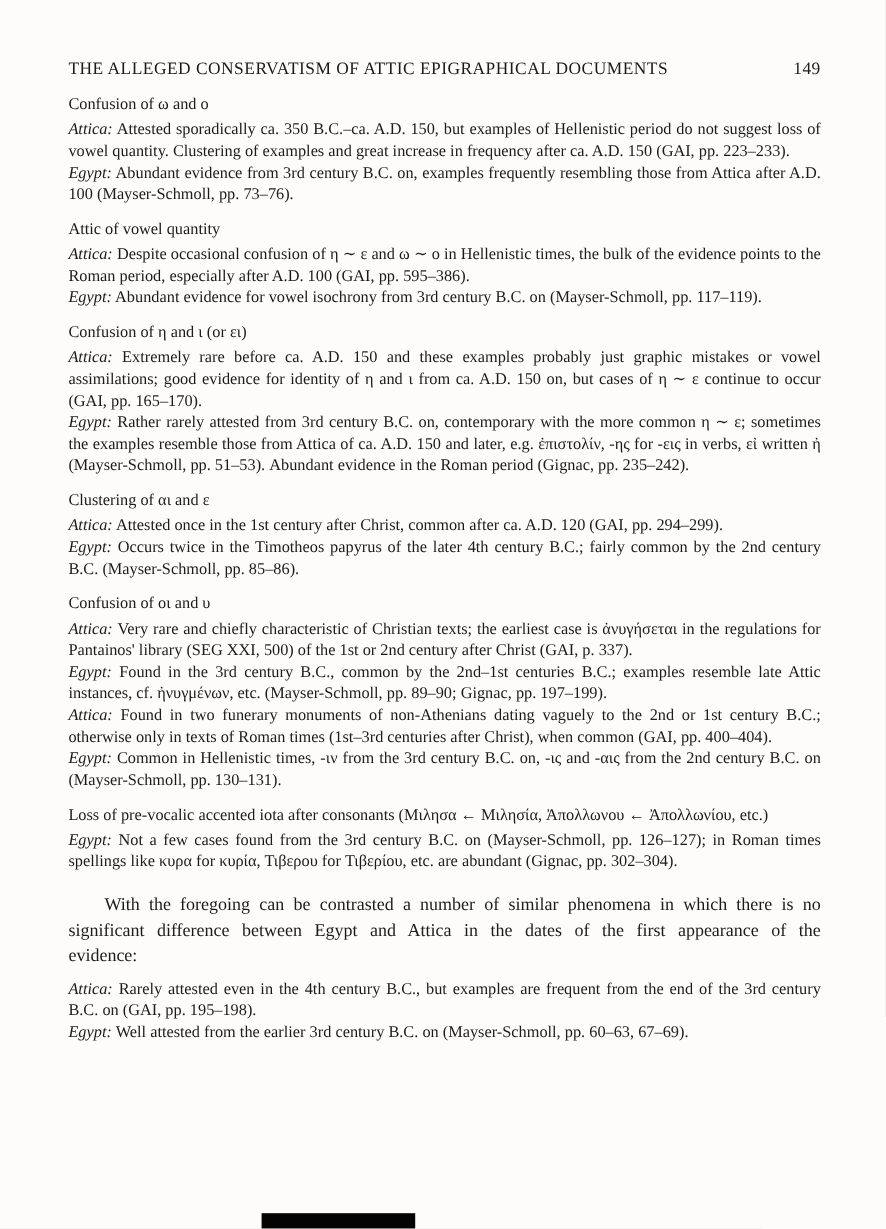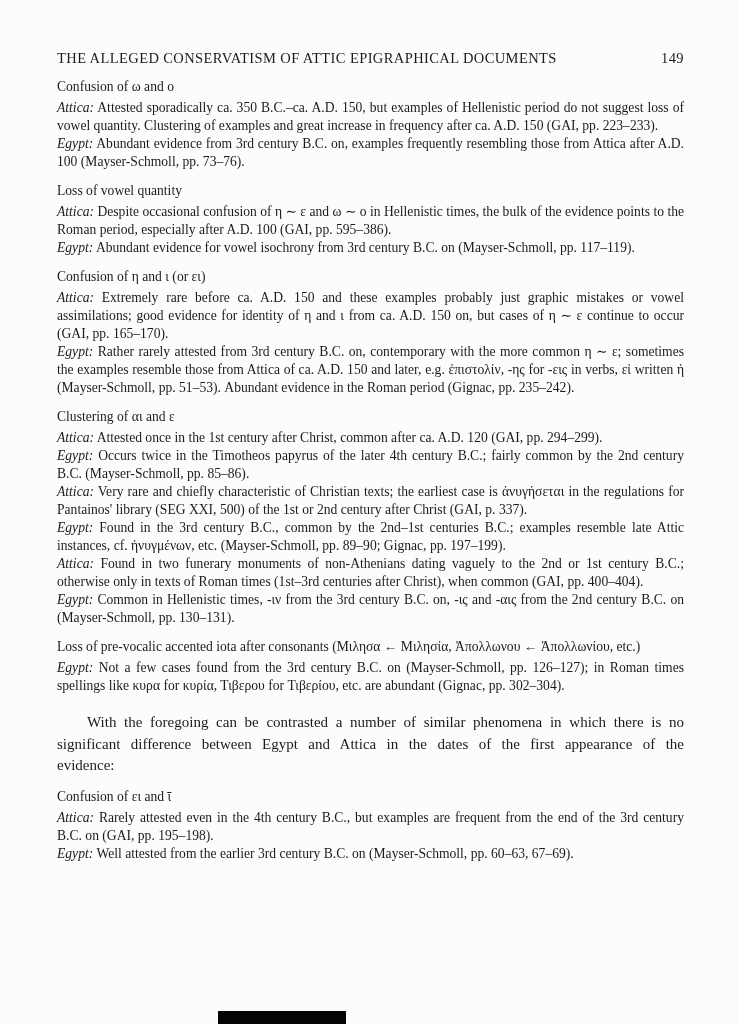--- a/index.html
+++ b/index.html
@@ -76,21 +76,21 @@
   <div id="sections-before">
   <section class="survey-section">
     <h3 class="section-heading">Confusion of ω and o</h3>
 
   <p class="entry"><i class="entry-label">Attica:</i> <span class="entry-text">Attested sporadically ca. 350 B.C.–ca. A.D. 150, but examples of Hellenistic period do not suggest loss of vowel quantity. Clustering of examples and great increase in frequency after ca. A.D. 150 (GAI, pp. 223–233).</span></p>
 
   <p class="entry"><i class="entry-label">Egypt:</i> <span class="entry-text">Abundant evidence from 3rd century B.C. on, examples frequently resembling those from Attica after A.D. 100 (Mayser-Schmoll, pp. 73–76).</span></p>
 </section>
 
   <section class="survey-section">
-    <h3 class="section-heading">Loss of vowel quantity</h3>
+    <h3 class="section-heading">Attic of vowel quantity</h3>
 
   <p class="entry"><i class="entry-label">Attica:</i> <span class="entry-text">Despite occasional confusion of η ∼ ε and ω ∼ o in Hellenistic times, the bulk of the evidence points to the Roman period, especially after A.D. 100 (GAI, pp. 595–386).</span></p>
 
   <p class="entry"><i class="entry-label">Egypt:</i> <span class="entry-text">Abundant evidence for vowel isochrony from 3rd century B.C. on (Mayser-Schmoll, pp. 117–119).</span></p>
 </section>
 
   <section class="survey-section">
     <h3 class="section-heading">Confusion of η and ι (or ει)</h3>
 
   <p class="entry"><i class="entry-label">Attica:</i> <span class="entry-text">Extremely rare before ca. A.D. 150 and these examples probably just graphic mistakes or vowel assimilations; good evidence for identity of η and ι from ca. A.D. 150 on, but cases of η ∼ ε continue to occur (GAI, pp. 165–170).</span></p>
@@ -100,20 +100,21 @@
 
   <section class="survey-section">
     <h3 class="section-heading">Clustering of αι and ε</h3>
 
   <p class="entry"><i class="entry-label">Attica:</i> <span class="entry-text">Attested once in the 1st century after Christ, common after ca. A.D. 120 (GAI, pp. 294–299).</span></p>
 
   <p class="entry"><i class="entry-label">Egypt:</i> <span class="entry-text">Occurs twice in the Timotheos papyrus of the later 4th century B.C.; fairly common by the 2nd century B.C. (Mayser-Schmoll, pp. 85–86).</span></p>
 </section>
 
   <section class="survey-section">
+    <h3 class="section-heading">Confusion of οι and υ</h3>
 
   <p class="entry"><i class="entry-label">Attica:</i> <span class="entry-text">Very rare and chiefly characteristic of Christian texts; the earliest case is ἀνυγήσεται in the regulations for Pantainos' library (SEG XXI, 500) of the 1st or 2nd century after Christ (GAI, p. 337).</span></p>
 
   <p class="entry"><i class="entry-label">Egypt:</i> <span class="entry-text">Found in the 3rd century B.C., common by the 2nd–1st centuries B.C.; examples resemble late Attic instances, cf. ἠνυγμένων, etc. (Mayser-Schmoll, pp. 89–90; Gignac, pp. 197–199).</span></p>
 </section>
 
   <section class="survey-section">
 
   <p class="entry"><i class="entry-label">Attica:</i> <span class="entry-text">Found in two funerary monuments of non-Athenians dating vaguely to the 2nd or 1st century B.C.; otherwise only in texts of Roman times (1st–3rd centuries after Christ), when common (GAI, pp. 400–404).</span></p>
 
@@ -125,21 +126,20 @@
 
 
   <p class="entry"><i class="entry-label">Egypt:</i> <span class="entry-text">Not a few cases found from the 3rd century B.C. on (Mayser-Schmoll, pp. 126–127); in Roman times spellings like κυρα for κυρία, Τιβερου for Τιβερίου, etc. are abundant (Gignac, pp. 302–304).</span></p>
 </section>
 </div>
 
   <p class="contrast">With the foregoing can be contrasted a number of similar phenomena in which there is no significant difference between Egypt and Attica in the dates of the first appearance of the evidence:</p>
 
   <div id="sections-after">
   <section class="survey-section">
-    <h3 class="section-heading">Confusion of ει and ῑ</h3>
 
   <p class="entry"><i class="entry-label">Attica:</i> <span class="entry-text">Rarely attested even in the 4th century B.C., but examples are frequent from the end of the 3rd century B.C. on (GAI, pp. 195–198).</span></p>
 
   <p class="entry"><i class="entry-label">Egypt:</i> <span class="entry-text">Well attested from the earlier 3rd century B.C. on (Mayser-Schmoll, pp. 60–63, 67–69).</span></p>
 </section>
 </div>
 
   <div class="scan-bar"></div>
 
 </div>

